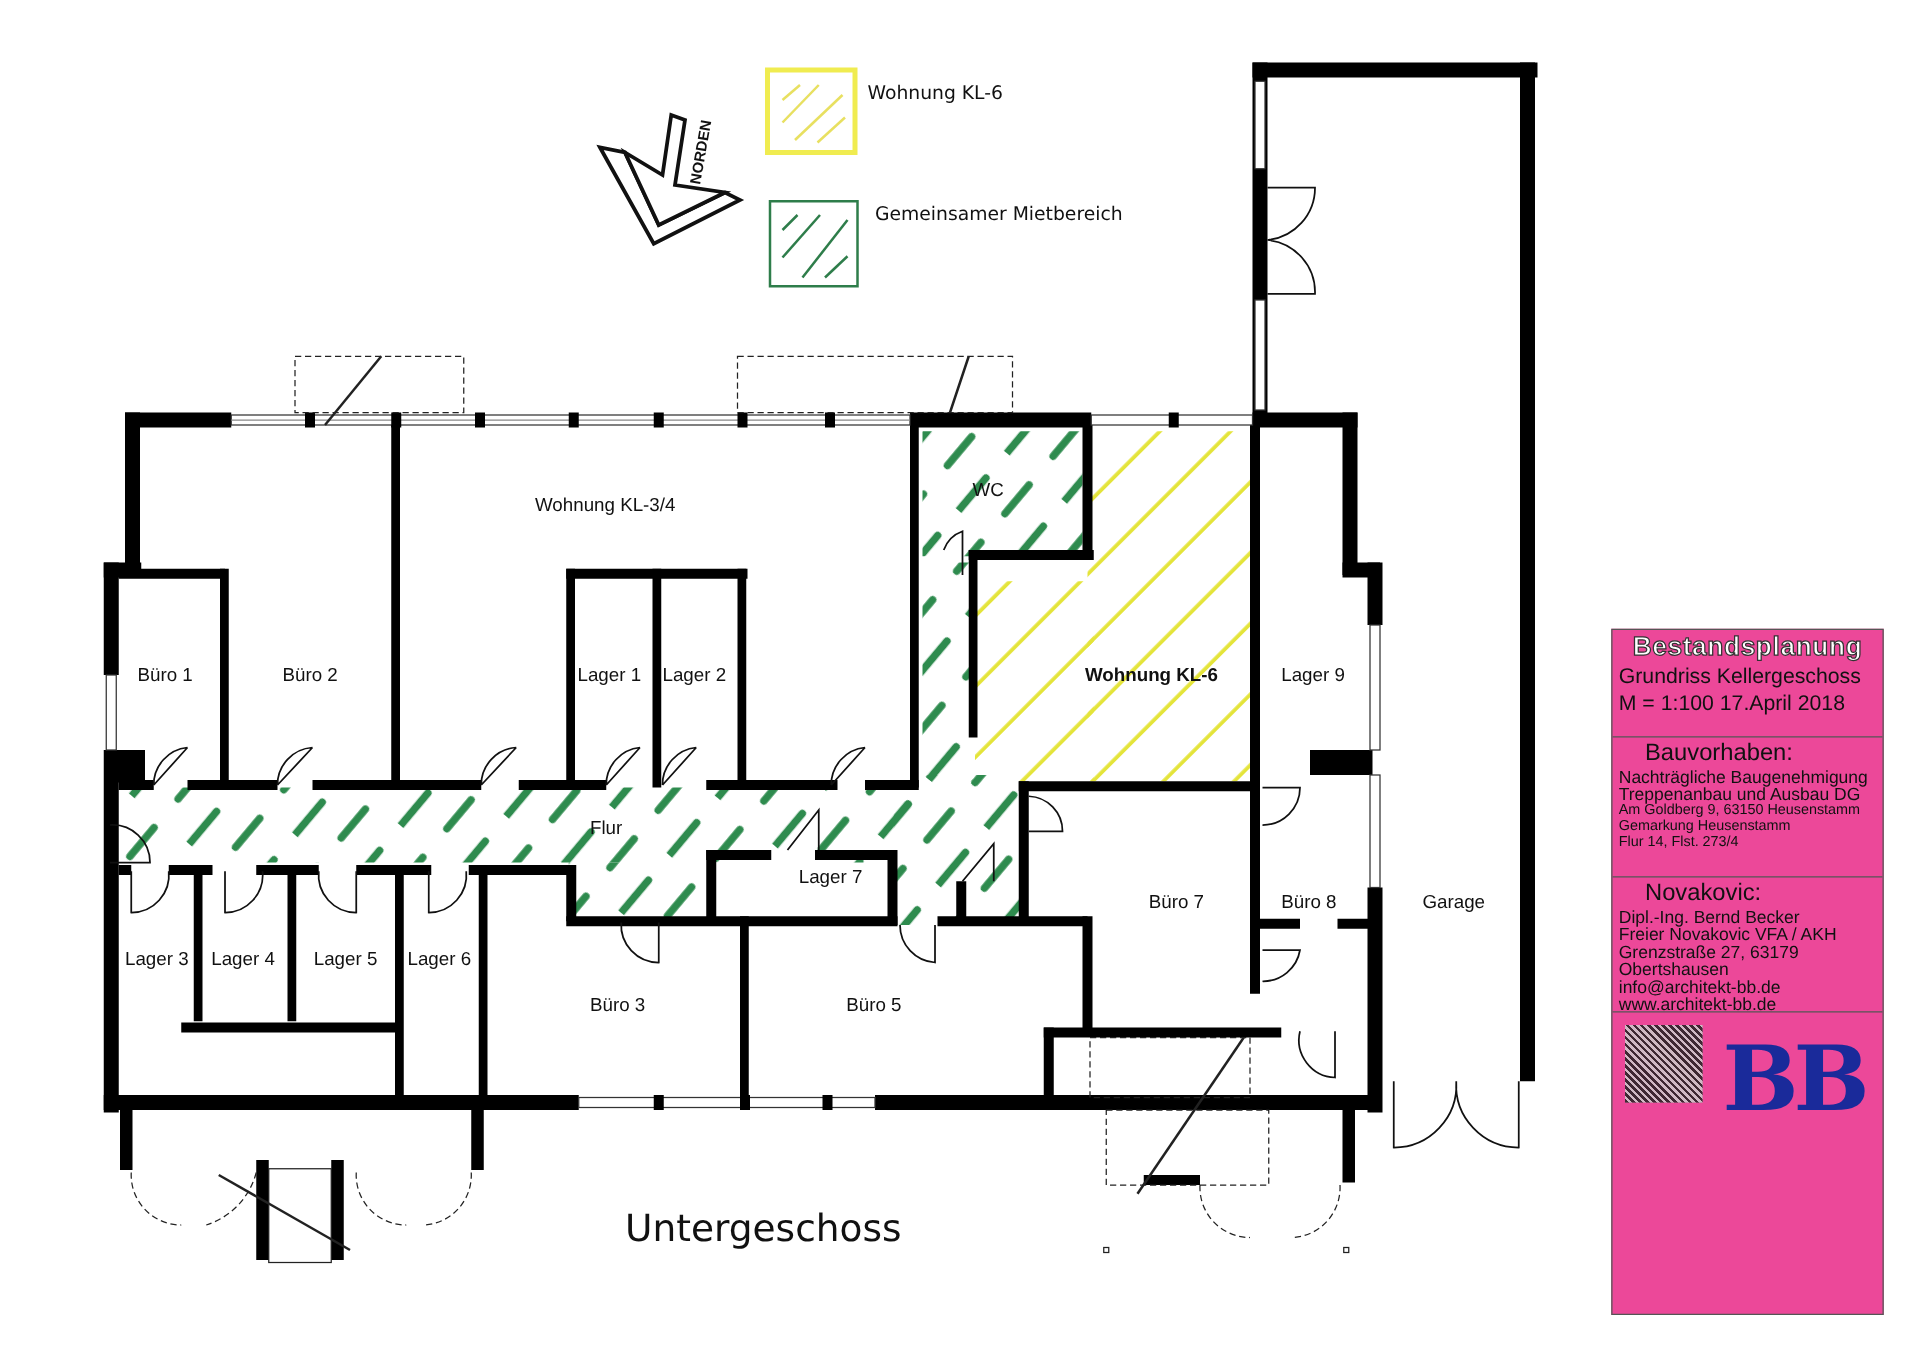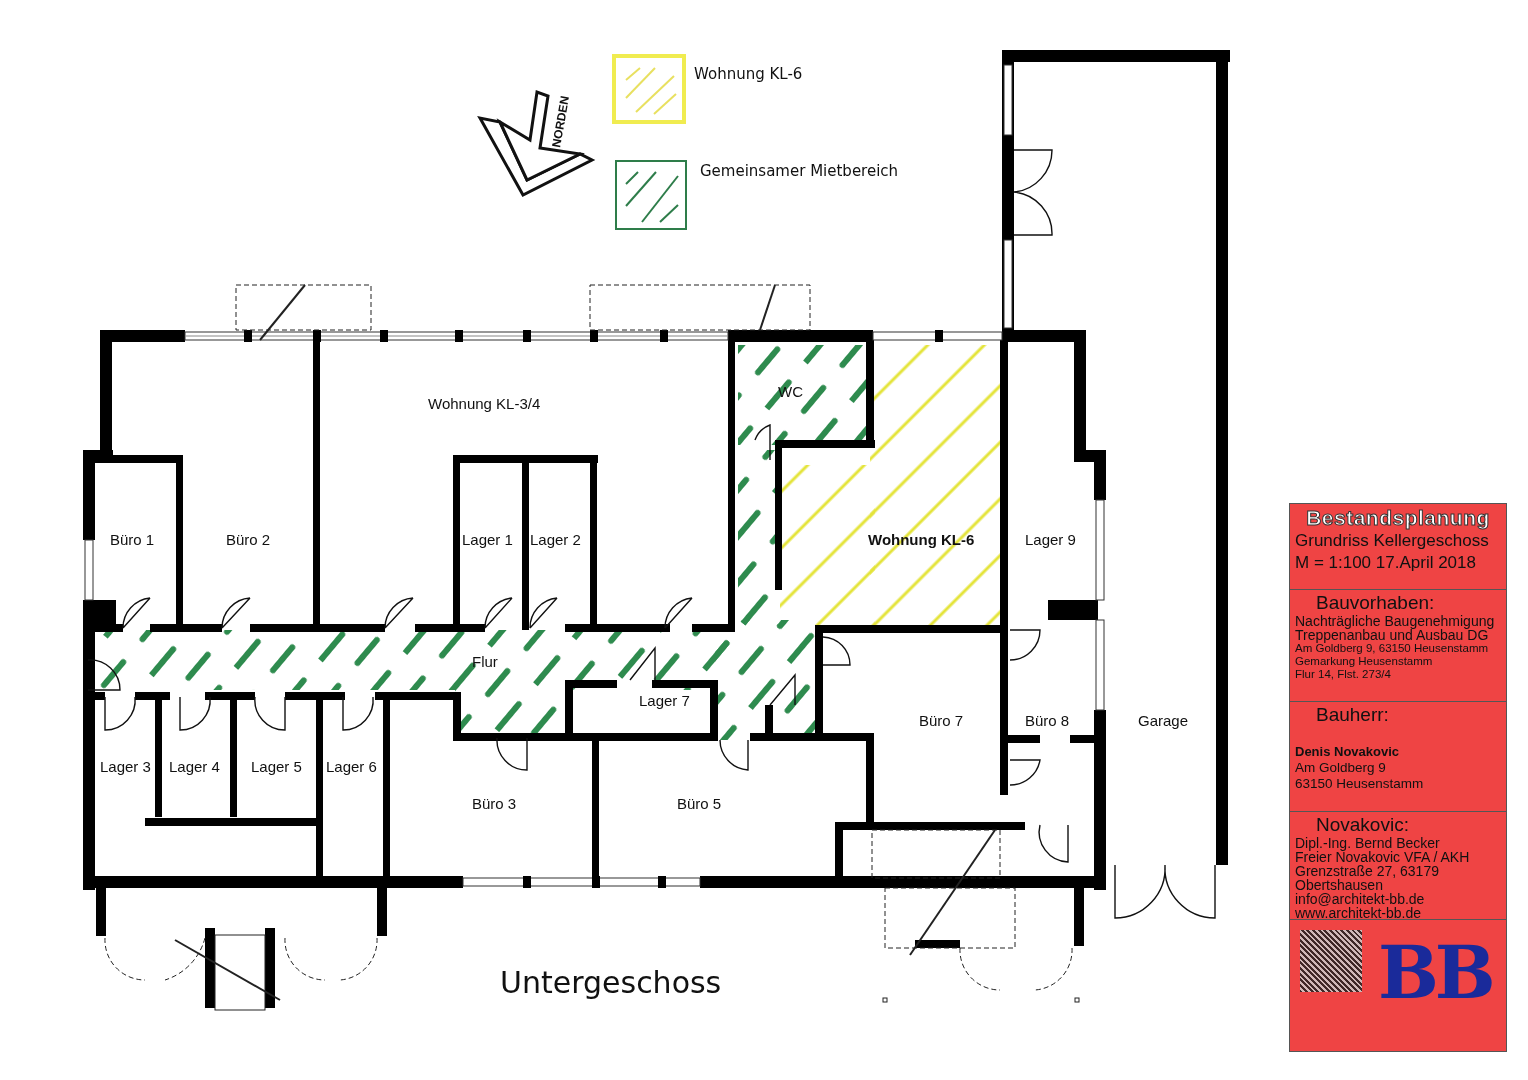--- a/index.html
+++ b/index.html
@@ -1,21 +1,21 @@
 <!DOCTYPE html>
 <html><head>
 <meta charset="utf-8">
 <style>
   html,body{margin:0;padding:0;background:#fff;}
   body{width:1528px;height:1080px;position:relative;overflow:hidden;font-family:"DejaVu Sans",sans-serif;}
   svg{position:absolute;left:0;top:0;}
   .room{font-family:"Liberation Sans",sans-serif;font-size:15px;fill:#111;}
   .legend{font-family:"DejaVu Sans",sans-serif;font-size:15px;fill:#111;}
   .big{font-family:"DejaVu Sans",sans-serif;font-size:30px;fill:#111;}
-  .tb{position:absolute;left:1289px;top:503px;width:216px;height:547px;border:1.5px solid #555;background:#ef4444;}
+  .tb{position:absolute;left:1289px;top:503px;width:216px;height:547px;border:1.5px solid #555;background:#ec4899;}
   .tb-sec{border-bottom:1.5px solid #555;padding:2px 5px;box-sizing:border-box;font-family:"Liberation Sans",sans-serif;color:#111;}
   .t-title{font-size:21px;font-weight:bold;color:#fff;-webkit-text-stroke:1px #333;text-align:center;letter-spacing:0.5px;}
   .t-sub{font-size:17px;text-align:left;line-height:22px;}
   .t-h{font-size:19px;line-height:22px;margin-left:21px;}
   .t-s{font-size:14px;line-height:14px;}
   .t-xs{font-size:11.5px;line-height:13px;}
   .t-b{font-size:13px;font-weight:bold;line-height:16px;}
   .t-m{font-size:13.5px;line-height:16px;}
 </style>
 </head>
@@ -247,27 +247,20 @@
     <div class="t-sub">M = 1:100  17.April 2018</div>
   </div>
   <div class="tb-sec" style="height:112px;">
     <div class="t-h">Bauvorhaben:</div>
     <div class="t-s">Nachträgliche Baugenehmigung</div>
     <div class="t-s">Treppenanbau und Ausbau DG</div>
     <div class="t-xs">Am Goldberg 9, 63150 Heusenstamm</div>
     <div class="t-xs">Gemarkung Heusenstamm</div>
     <div class="t-xs">Flur 14, Flst. 273/4</div>
   </div>
-  <div class="tb-sec" style="height:110px;">
-    <div class="t-h">Bauherr:</div>
-    <div style="height:18px"></div>
-    <div class="t-b">Denis Novakovic</div>
-    <div class="t-m">Am Goldberg 9</div>
-    <div class="t-m">63150 Heusenstamm</div>
-  </div>
   <div class="tb-sec" style="height:108px;">
     <div class="t-h">Novakovic:</div>
     <div class="t-s">Dipl.-Ing. Bernd Becker</div>
     <div class="t-s">Freier Novakovic VFA / AKH</div>
     <div class="t-s">Grenzstraße 27, 63179 Obertshausen</div>
     <div class="t-s">info@architekt-bb.de</div>
     <div class="t-s">www.architekt-bb.de</div>
   </div>
   <div style="position:relative;height:128px;">
     <div style="position:absolute;left:10px;top:10px;width:62px;height:62px;background:repeating-linear-gradient(45deg,#222 0 2px,#ccc 2px 4px),#888;opacity:.85;"></div>

